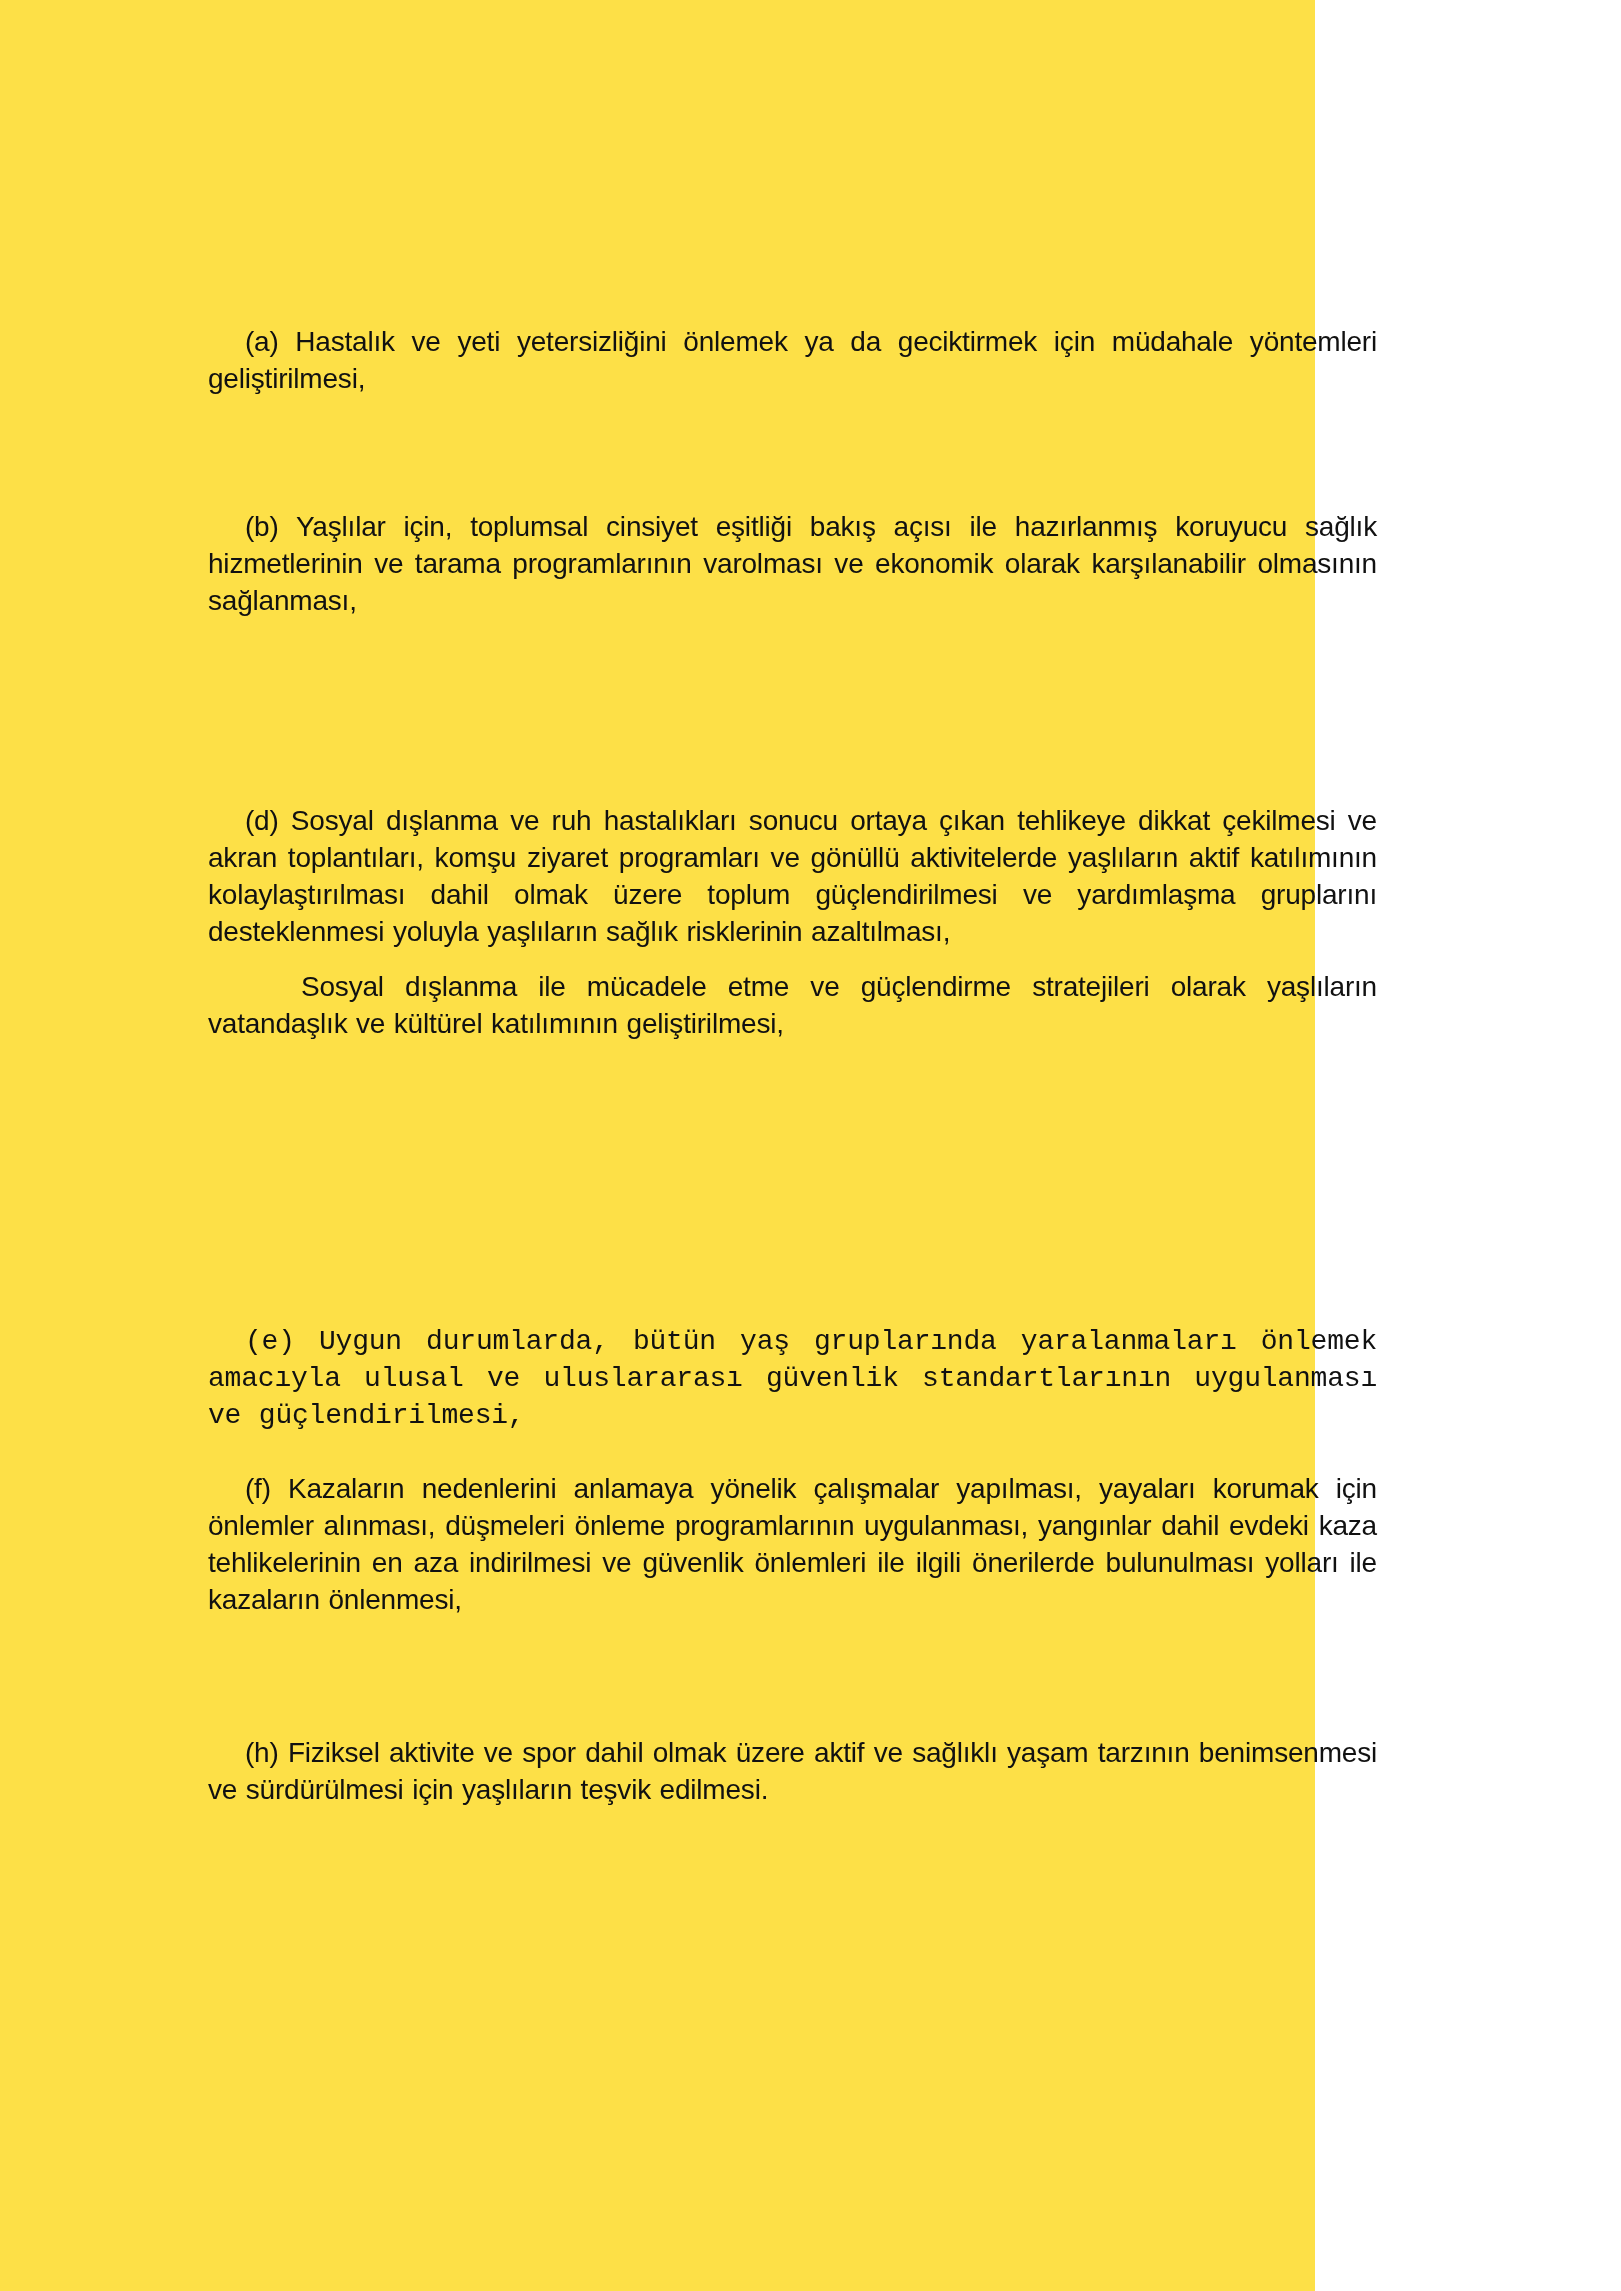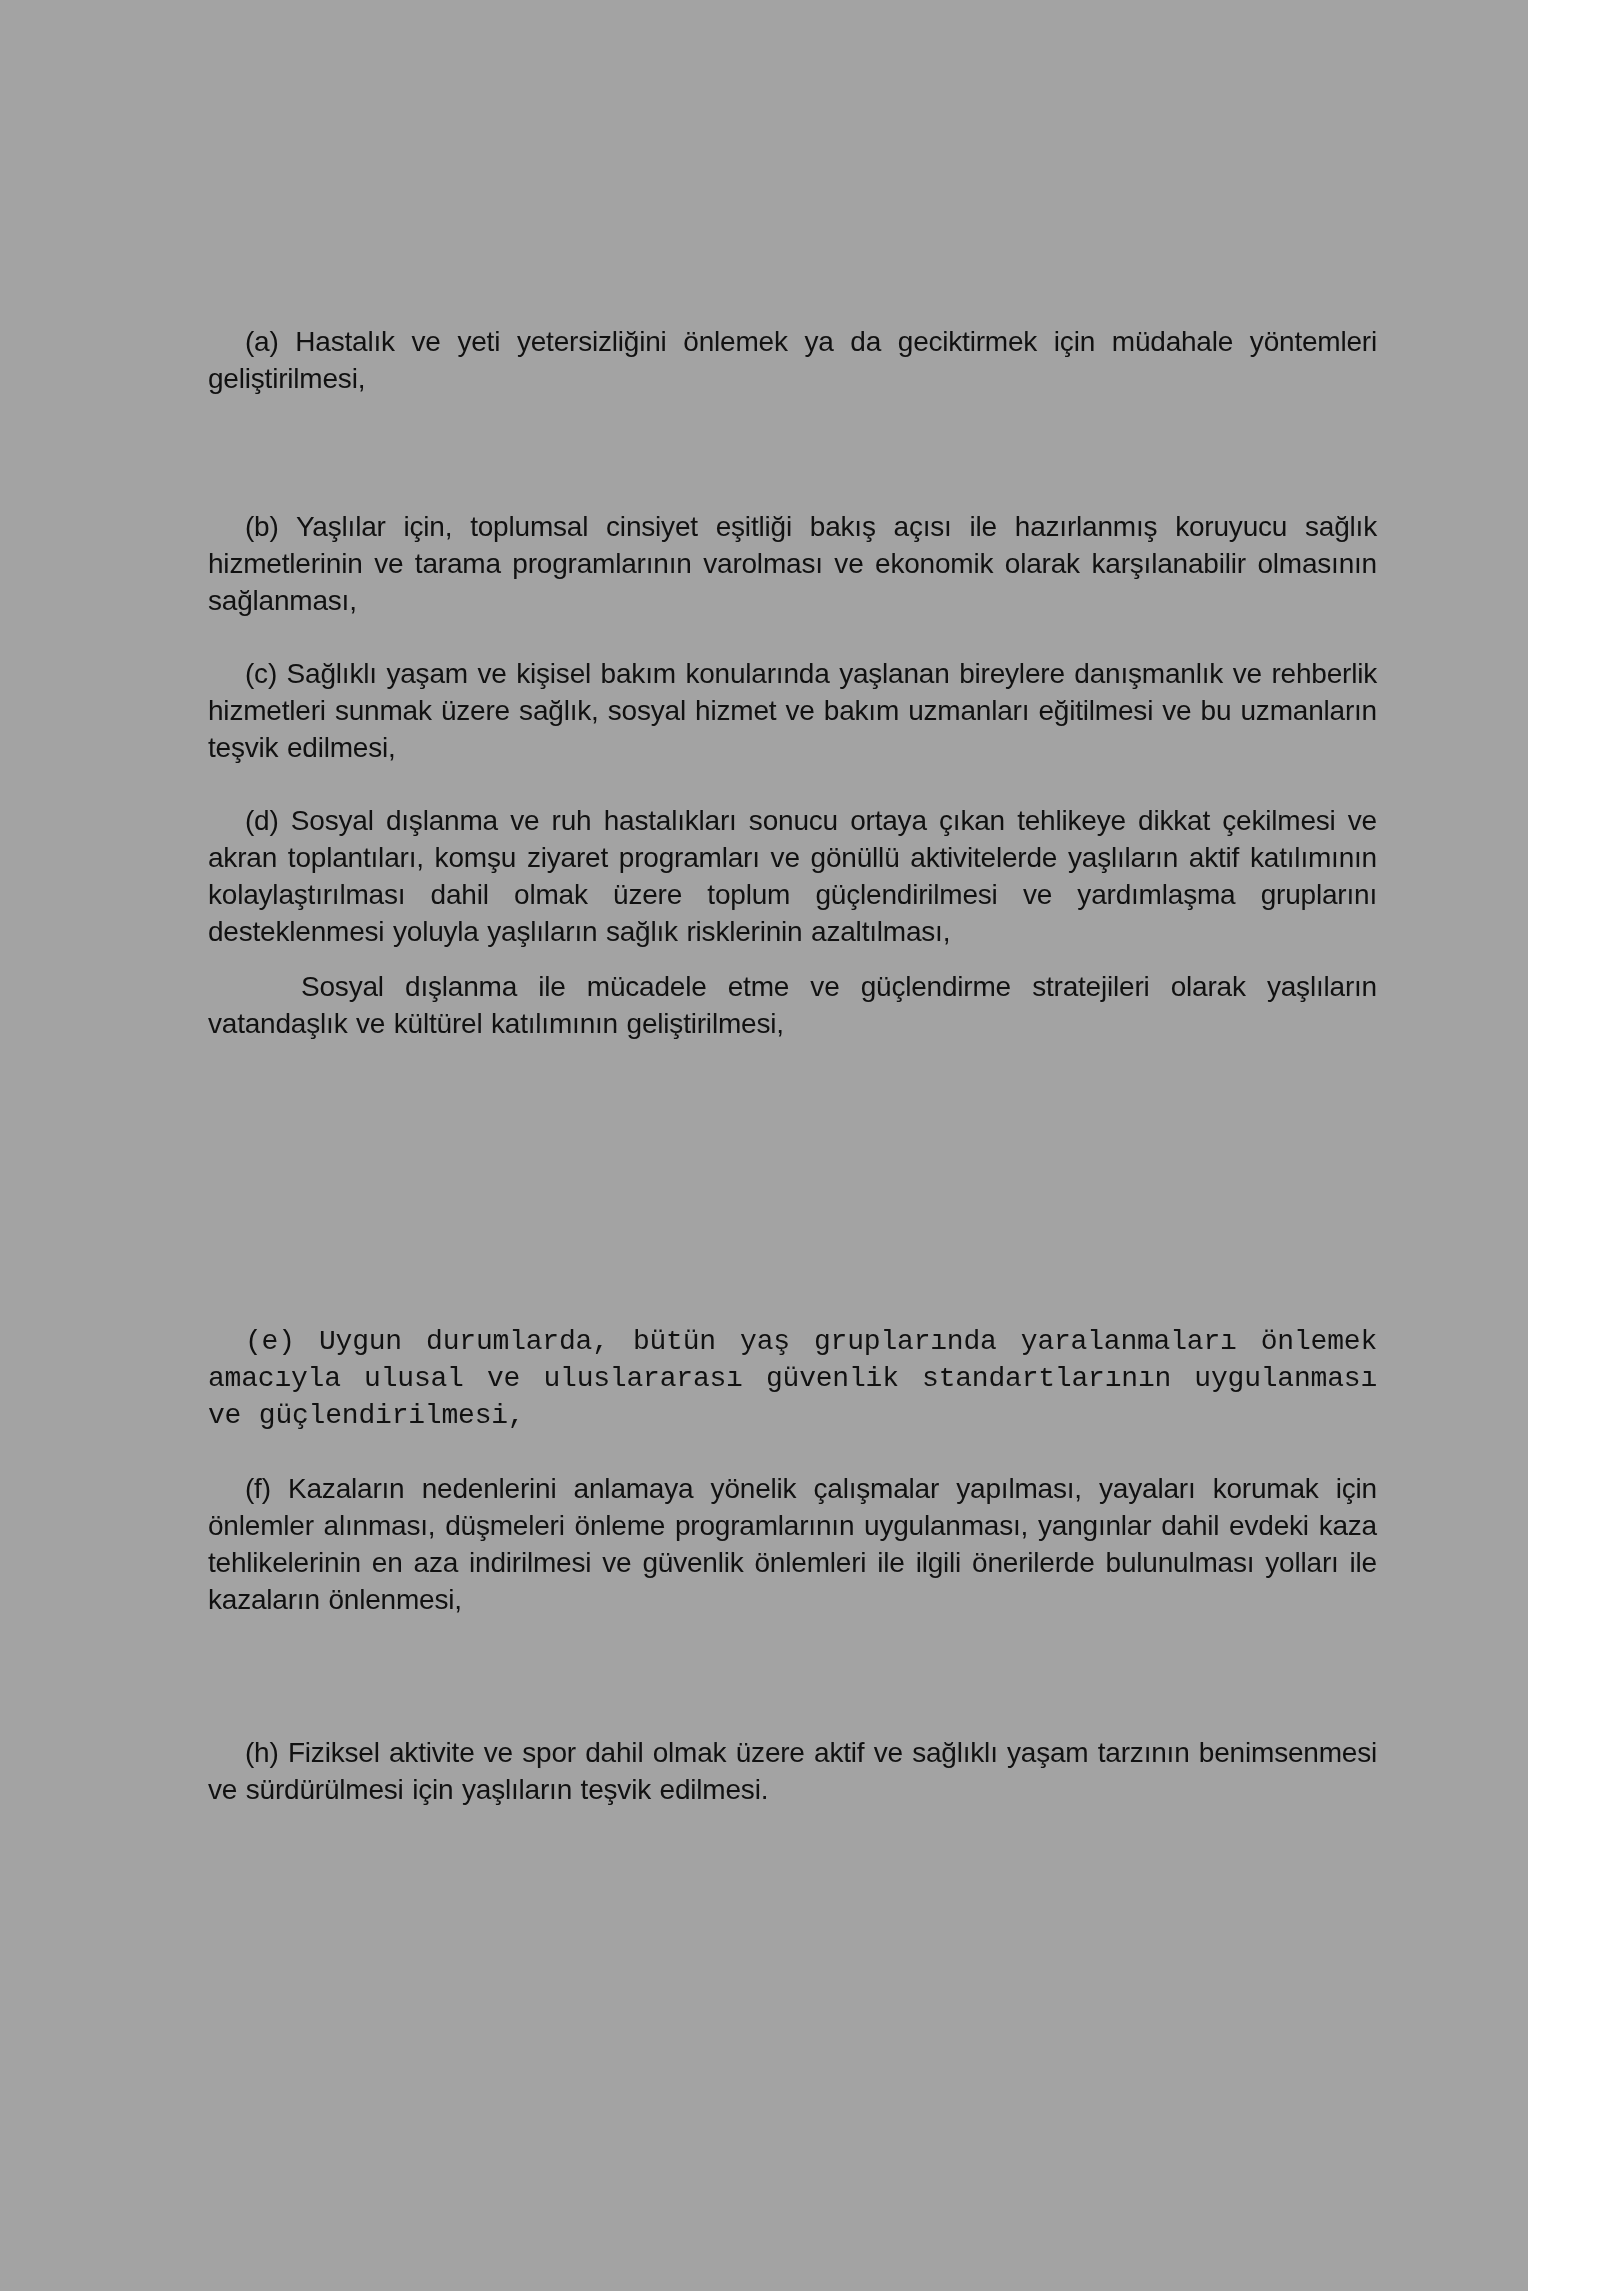--- a/index.html
+++ b/index.html
@@ -12,23 +12,23 @@
       height: 2292px;
       position: relative;
       overflow: hidden;
       font-family: "Liberation Sans", sans-serif;
       color: #111111;
     }
     .page {
       position: absolute;
       left: 0;
       top: 0;
-      width: 1528px;
+      width: 1315px;
       height: 2292px;
-      background: #a3a3a3;
+      background: #fde047;
     }
     .text-block {
       position: absolute;
       left: 208px;
       width: 1169px;
       font-size: 28px;
       line-height: 37px;
       text-align: justify;
       letter-spacing: -0.2px;
       word-spacing: 1px;
@@ -46,21 +46,20 @@
 </head>
 <body>
 
 <div class="page">
 
   <div class="text-block indent-first" style="top:323px;">(a) Hastalık ve yeti yetersizliğini  önlemek ya da geciktirmek için müdahale yöntemleri  geliştirilmesi,</div>
 
 
   <div class="text-block indent-first" style="top:508px;">(b) Yaşlılar için, toplumsal cinsiyet eşitliği bakış açısı ile hazırlanmış koruyucu sağlık hizmetlerinin ve tarama programlarının  varolması ve  ekonomik  olarak karşılanabilir olmasının  sağlanması,</div>
 
-  <div class="text-block indent-first" style="top:655px;">(c) Sağlıklı  yaşam  ve  kişisel  bakım   konularında  yaşlanan  bireylere danışmanlık ve rehberlik hizmetleri sunmak üzere  sağlık, sosyal hizmet ve bakım uzmanları  eğitilmesi  ve bu uzmanların teşvik edilmesi,</div>
 
   <div class="text-block indent-first" style="top:802px;">(d) Sosyal dışlanma ve ruh hastalıkları sonucu ortaya çıkan tehlikeye dikkat çekilmesi ve akran toplantıları, komşu ziyaret programları ve gönüllü aktivitelerde yaşlıların  aktif  katılımının  kolaylaştırılması  dahil  olmak  üzere   toplum güçlendirilmesi  ve yardımlaşma gruplarını desteklenmesi yoluyla yaşlıların sağlık risklerinin  azaltılması,</div>
 
   <div class="text-block indent-deep" style="top:968px;">Sosyal  dışlanma  ile  mücadele  etme  ve  güçlendirme  stratejileri  olarak yaşlıların vatandaşlık ve kültürel katılımının geliştirilmesi,</div>
 
   <div class="text-block indent-first" style="top:1323px;font-family:Liberation Mono, monospace;">(e) Uygun  durumlarda,   bütün  yaş  gruplarında  yaralanmaları  önlemek amacıyla   ulusal  ve  uluslararası  güvenlik   standartlarının  uygulanması  ve güçlendirilmesi,</div>
 
   <div class="text-block indent-first" style="top:1470px;">(f)  Kazaların  nedenlerini  anlamaya  yönelik  çalışmalar  yapılması,  yayaları korumak için önlemler alınması, düşmeleri önleme programlarının uygulanması, yangınlar dahil evdeki kaza tehlikelerinin en aza indirilmesi ve güvenlik önlemleri ile ilgili önerilerde bulunulması yolları ile  kazaların önlenmesi,</div>
 
 

